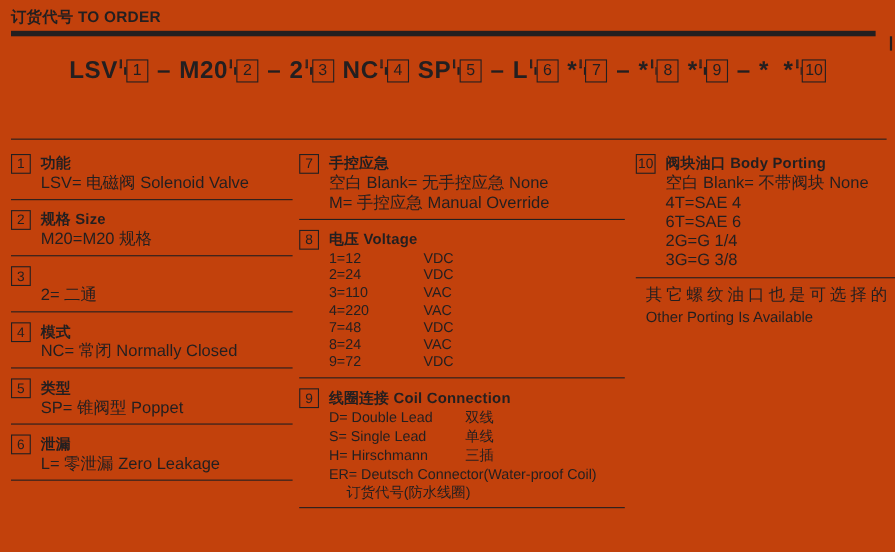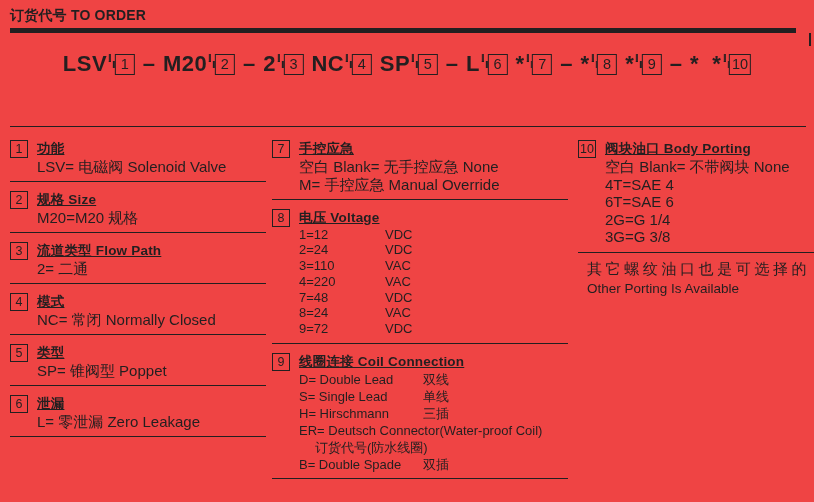--- a/index.html
+++ b/index.html
@@ -1,18 +1,18 @@
 <!DOCTYPE html>
 <html><head>
 <meta charset="utf-8">
 <style>
   * { margin:0; padding:0; box-sizing:border-box; }
   html,body { background:#ffffff; }
   .page {
-    position:relative; width:814px; height:502px; background:#ef4444;
+    position:relative; width:814px; height:502px; background:#c2410c;
     font-family:"Liberation Sans","DejaVu Sans",sans-serif;
     color:#231f20; overflow:hidden;
   }
   
   .header-title { position:absolute; left:10px; top:7px; font-size:14px; font-weight:bold; letter-spacing:.2px; }
   .thick-rule { position:absolute; left:10px; top:28px; width:786px; height:5px; background:#231f20; }
   .edge-v { position:absolute; left:809px; top:33px; width:2px; height:13px; background:#231f20; }
   .thin-rule-full { position:absolute; left:10px; top:126px; width:796px; height:1.3px; background:#231f20; }
 
   
@@ -38,21 +38,21 @@
   #col-0 { left:10px;  top:140px; width:256px; }
   #col-1 { left:272px; top:140px; width:296px; }
   #col-2 { left:578px; top:140px; width:236px; }
 
   .sec-head { display:flex; gap:9px; align-items:flex-start; }
   .sec-num {
     flex:none; width:18px; height:18px; margin-top:0;
     border:1.4px solid #231f20; text-align:center;
     font-size:12.5px; line-height:17px; font-weight:400;
   }
-  .sec-title { font-size:13.5px; font-weight:bold; line-height:18px; letter-spacing:.2px;text-decoration:underline; }
+  .sec-title { font-size:13.5px; font-weight:bold; line-height:18px; letter-spacing:.2px; }
   .sec-line { margin-left:27px; font-size:15px; line-height:16.5px; margin-top:1px; }
   .row { display:flex; margin-left:27px; font-size:13px; line-height:15.8px; white-space:nowrap; }
   .row.indent { margin-left:43px; }
   .sec-8 .row .l { width:86px; flex:none; }
   .sec-9 .row { line-height:17px; }
   .sec-9 .row .l { min-width:124px; flex:none; }
   .sec-rule { height:0; border-top:1.2px solid #231f20; margin:5.5px 0 9px 0; }
   .sec-10 .sec-rule { margin:6px 0 7px 0; }
   .footer-cn { font-size:15px; line-height:17px; letter-spacing:3.6px; margin-left:9px; }
   .footer-en { font-size:13.5px; line-height:17px; margin-left:9px; margin-top:3px; }
@@ -148,21 +148,20 @@
         <div class="sec-head">
           <div class="sec-num">2</div>
           <div class="sec-title">规格 Size</div>
         </div>
         <div class="sec-line">M20=M20 规格</div>
         <div class="sec-rule"></div>
       </div>
       <div class="section sec-3">
         <div class="sec-head">
           <div class="sec-num">3</div>
-          <div class="sec-title">流道类型 Flow Path</div>
         </div>
         <div class="sec-line">2= 二通</div>
         <div class="sec-rule"></div>
       </div>
       <div class="section sec-4">
         <div class="sec-head">
           <div class="sec-num">4</div>
           <div class="sec-title">模式</div>
         </div>
         <div class="sec-line">NC= 常闭 Normally Closed</div>
@@ -247,24 +246,20 @@
           <span class="l">H= Hirschmann</span>
           <span class="r">三插</span>
         </div>
         <div class="row">
           <span class="l">ER= Deutsch Connector(Water-proof Coil)</span>
           <span class="r"></span>
         </div>
         <div class="row indent">
           <span class="l">订货代号(防水线圈)</span>
           <span class="r"></span>
-        </div>
-        <div class="row">
-          <span class="l">B= Double Spade</span>
-          <span class="r">双插</span>
         </div>
         <div class="sec-rule"></div>
       </div>
     </div>
   <div class="col" id="col-2">
       <div class="section sec-10">
         <div class="sec-head">
           <div class="sec-num">10</div>
           <div class="sec-title">阀块油口 Body Porting</div>
         </div>

